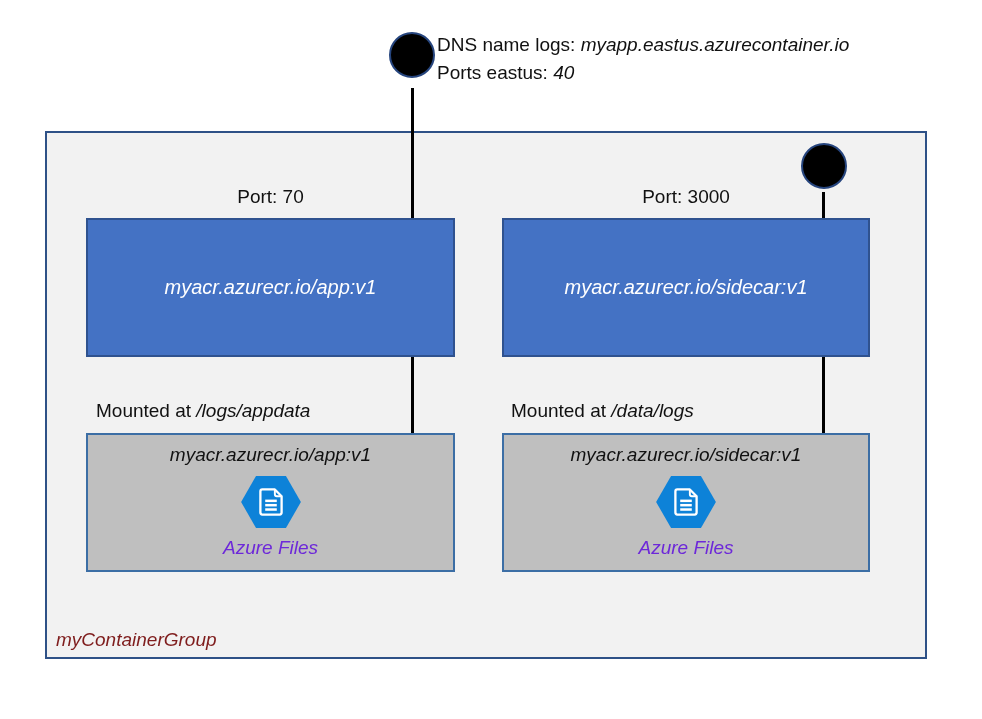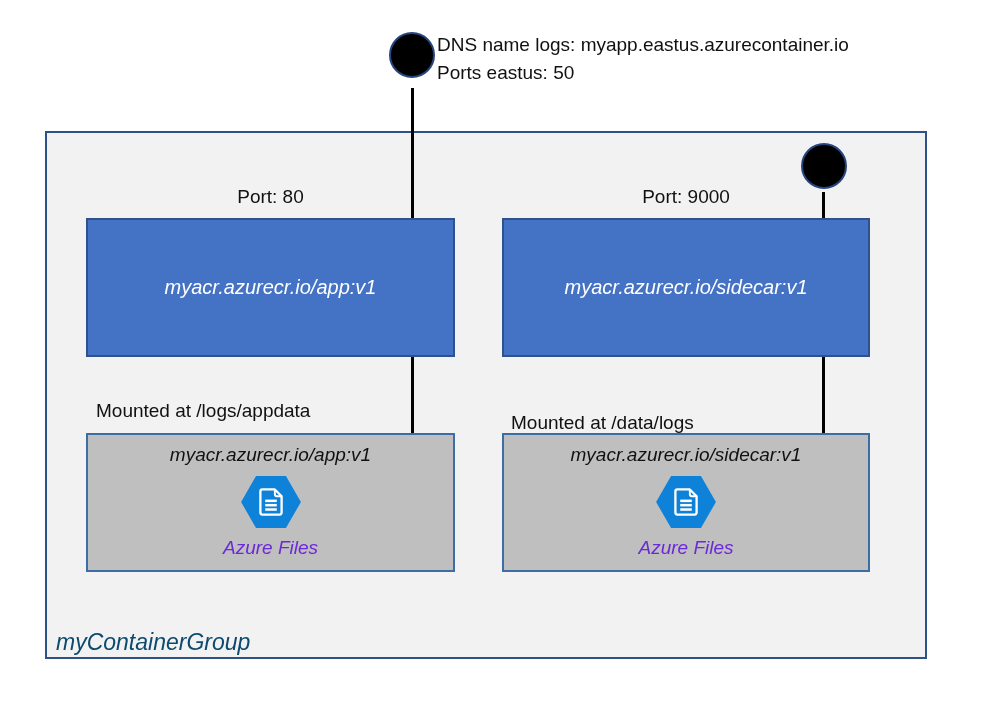--- a/index.html
+++ b/index.html
@@ -21,23 +21,23 @@
     position: absolute;
     left: 45px; top: 131px;
     width: 882px; height: 528px;
     background: #f2f2f2;
     border: 2px solid #2e5187;
     z-index: 0;
   }
   .group-label {
     position: absolute;
     left: 56px; top: 629px;
-    font-size: 23px;
+    font-size: 19px;
     font-style: italic;
-    color: #0c4a6e;
+    color: #7f1d1d;
     z-index: 3;
   }
 
   
   .endpoint-dot {
     position: absolute;
     width: 46px; height: 46px;
     border-radius: 50%;
     background: #000000;
     border: 2px solid #26457e;
@@ -58,21 +58,21 @@
 
   
   .dns-annotation {
     position: absolute;
     left: 437px; top: 31px;
     font-size: 19px;
     line-height: 28px;
     white-space: nowrap;
     z-index: 3;
   }
-  .italic-value { }
+  .italic-value { font-style: italic; }
 
   
   .port-label {
     position: absolute;
     top: 186px;
     font-size: 19px;
     text-align: center;
     z-index: 3;
   }
   .port-label-0 { left: 86px;  width: 369px; }
@@ -98,21 +98,21 @@
 
   
   .mount-label {
     position: absolute;
     top: 400px;
     font-size: 19px;
     white-space: nowrap;
     z-index: 3;
   }
   .mount-label-0 { left: 96px; }
-  .mount-label-1 { left: 511px; margin-top: 12px; }
+  .mount-label-1 { left: 511px; }
 
   
   .volume-box {
     position: absolute;
     top: 433px;
     height: 139px;
     background: #bfbfbf;
     border: 2px solid #3c6ea5;
     display: flex;
     flex-direction: column;
@@ -144,25 +144,25 @@
   <div class="connector connector-right"></div>
 
   <div class="group-box"></div>
   <div class="group-label">myContainerGroup</div>
 
   <div class="endpoint-dot endpoint-top"></div>
   <div class="endpoint-dot endpoint-right"></div>
 
   <div class="dns-annotation">
     <div><span>DNS name logs: </span><span class="italic-value">myapp.eastus.azurecontainer.io</span></div>
-    <div><span>Ports eastus: </span><span class="italic-value">50</span></div>
+    <div><span>Ports eastus: </span><span class="italic-value">40</span></div>
   </div>
 
-  <div class="port-label port-label-0">Port: 80</div>
-  <div class="port-label port-label-1">Port: 9000</div>
+  <div class="port-label port-label-0">Port: 70</div>
+  <div class="port-label port-label-1">Port: 3000</div>
 
   <div class="container-box container-box-0">
     <span>myacr.azurecr.io/app:v1</span>
   </div>
   <div class="container-box container-box-1">
     <span>myacr.azurecr.io/sidecar:v1</span>
   </div>
 
   <div class="mount-label mount-label-0"><span>Mounted at </span><span class="italic-value">/logs/appdata</span></div>
   <div class="mount-label mount-label-1"><span>Mounted at </span><span class="italic-value">/data/logs</span></div>

